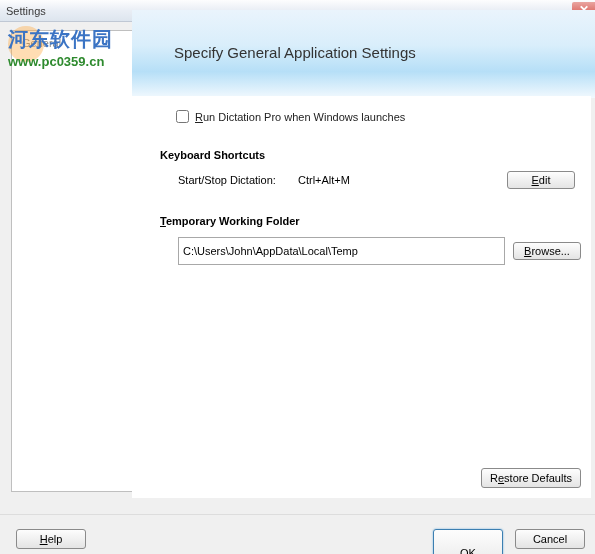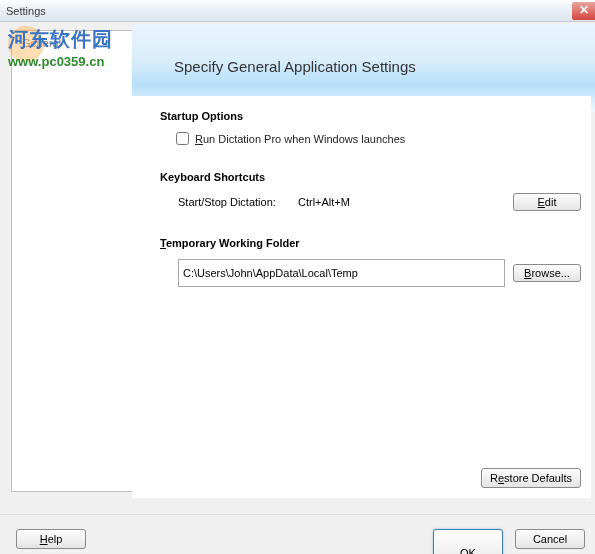--- a/index.html
+++ b/index.html
@@ -59,21 +59,21 @@
   width: 36px; height: 36px;
   background: #ffa940;
   border-radius: 50%;
   opacity: 0.4;
   z-index: -1;
 }
 .banner {
   position: absolute;
   left: 132px;
   right: 0;
-  top: 24px;
+  top: 10px;
   height: 88px;
   background: linear-gradient(to bottom,#eaf4fc 0%, #d9eefb 40%, #b6dff7 70%, #f2f9fe 100%);
 }
 .banner .heading {
   position: absolute;
   left: 42px;
   top: 34px;
   font-size: 15px;
   color: #333;
 }
@@ -124,21 +124,21 @@
   background: linear-gradient(to bottom,#fdfdfd,#e4e4e4);
   border: 1px solid #8a8a8a;
   border-radius: 3px;
   padding: 2px 0;
   min-width: 68px;
   text-align: center;
   font-family: inherit;
   font-size: 11px;
   cursor: pointer;
 }
-.edit-btn { margin-left: auto; }
+.edit-btn { margin-left: auto; margin-right: 6px; }
 .folder-row {
   margin-left: 18px;
   display: flex;
   align-items: center;
   gap: 8px;
 }
 .folder-row input[type=text] {
   flex: 1;
   height: 28px;
   border: 1px solid #a8a8a8;
@@ -199,21 +199,20 @@
   <div class="cat">General</div>
 </div>
 
 <div class="banner">
   <div class="heading">Specify General Application Settings</div>
 </div>
 
 <div class="content">
 
   <div class="section">
-    <div class="section-title">Startup Options</div>
     <div class="chk-row">
       <input type="checkbox" style="">
       <label><span class="u">R</span><span>un Dictation Pro when Windows launches</span></label>
     </div>
   </div>
 
   <div class="section">
     <div class="section-title">Keyboard Shortcuts</div>
     <div class="shortcut-row">
       <span class="lbl">Start/Stop Dictation:</span>

